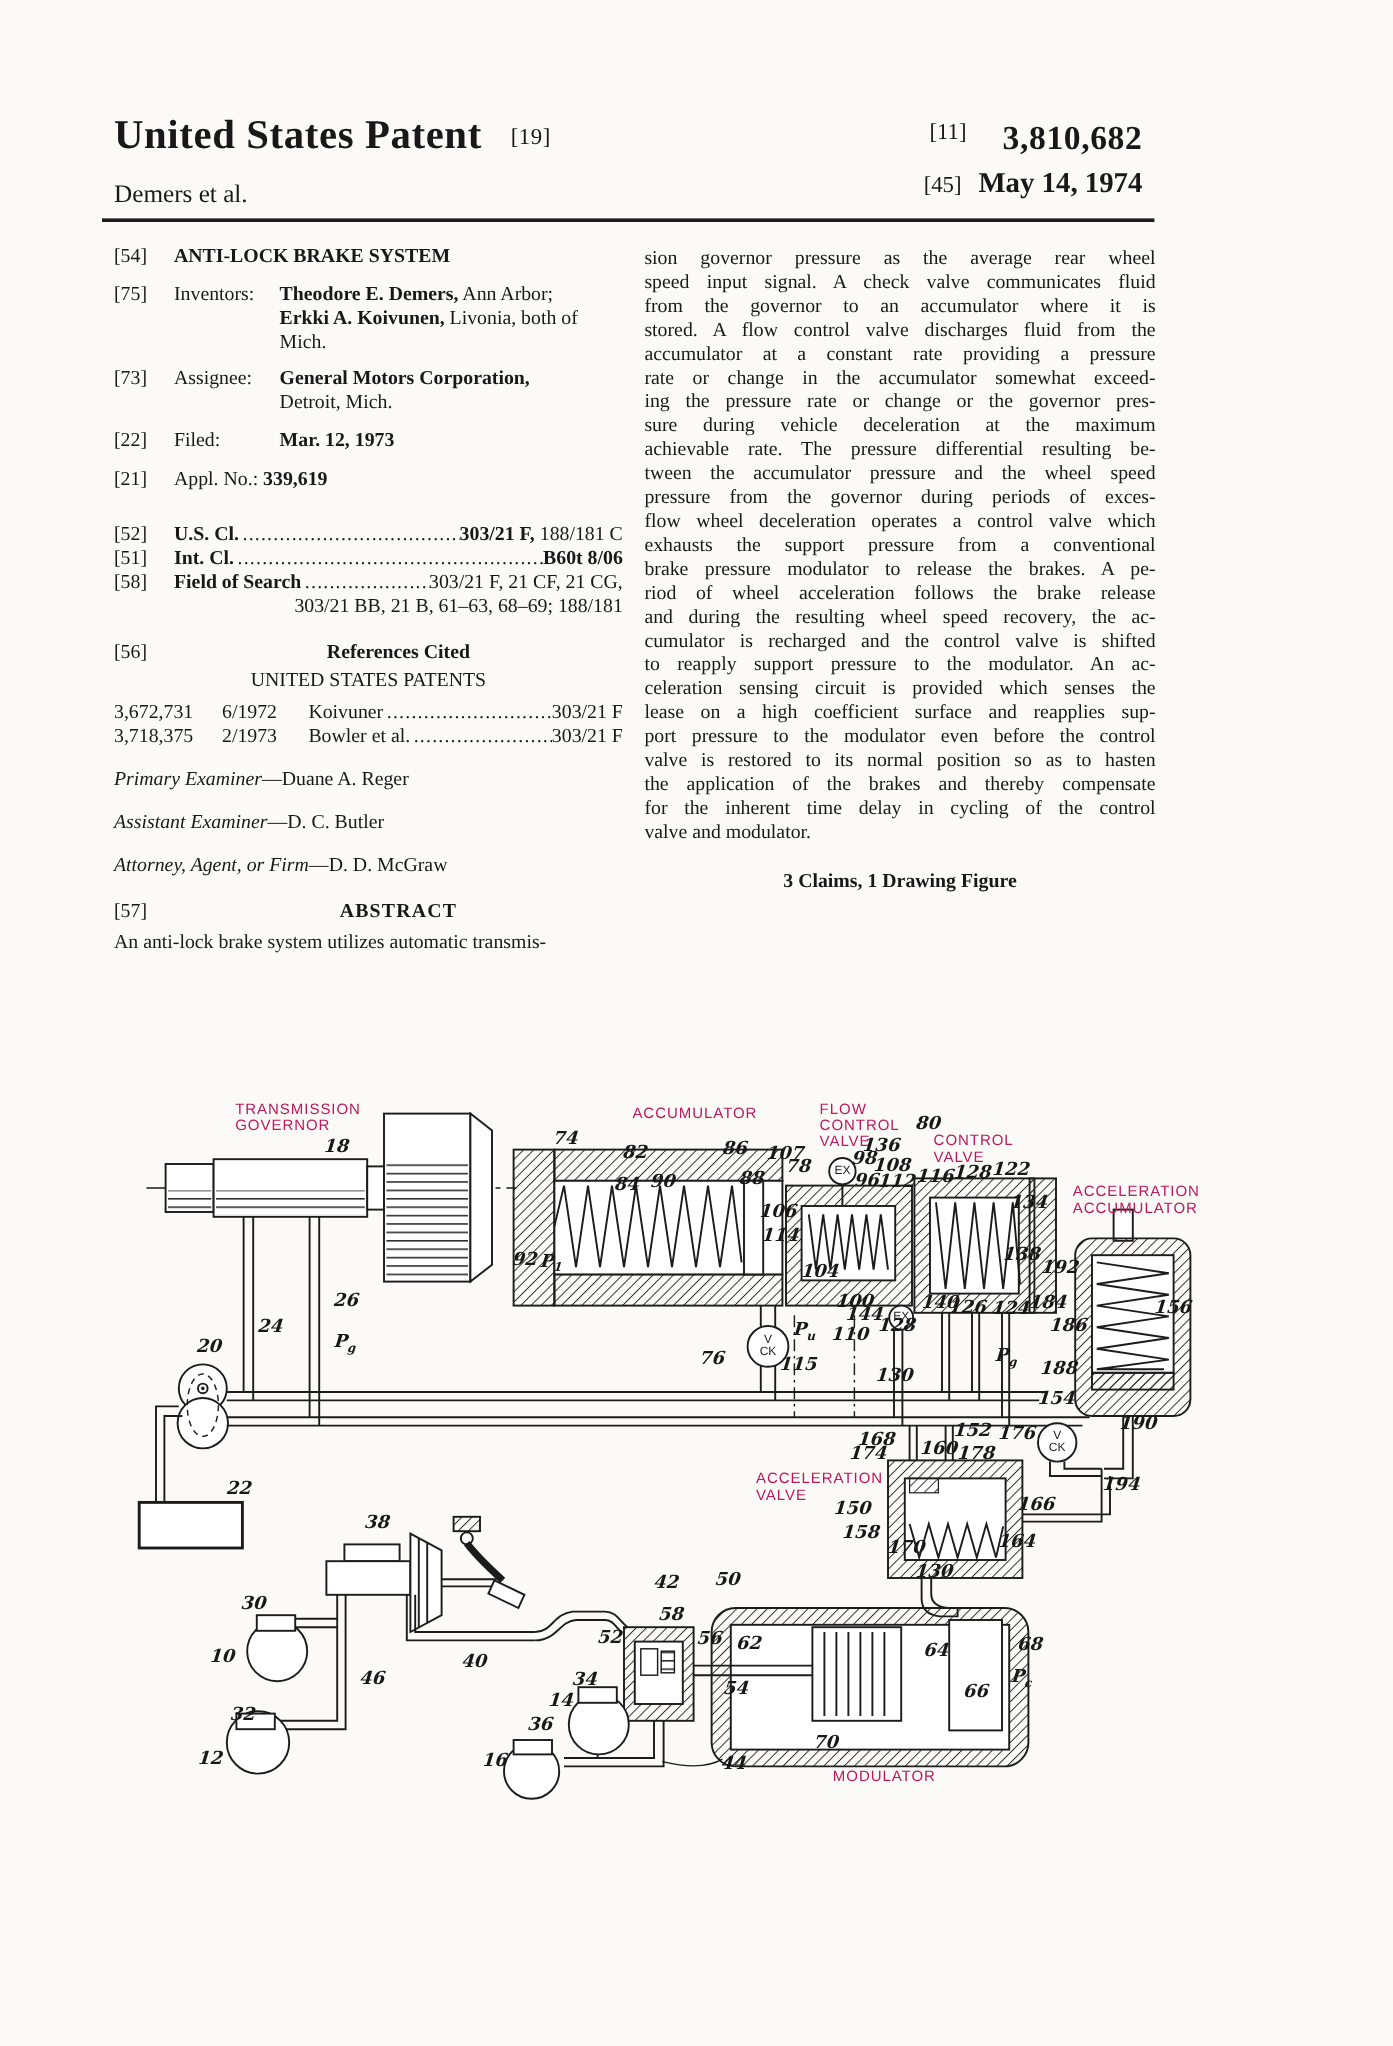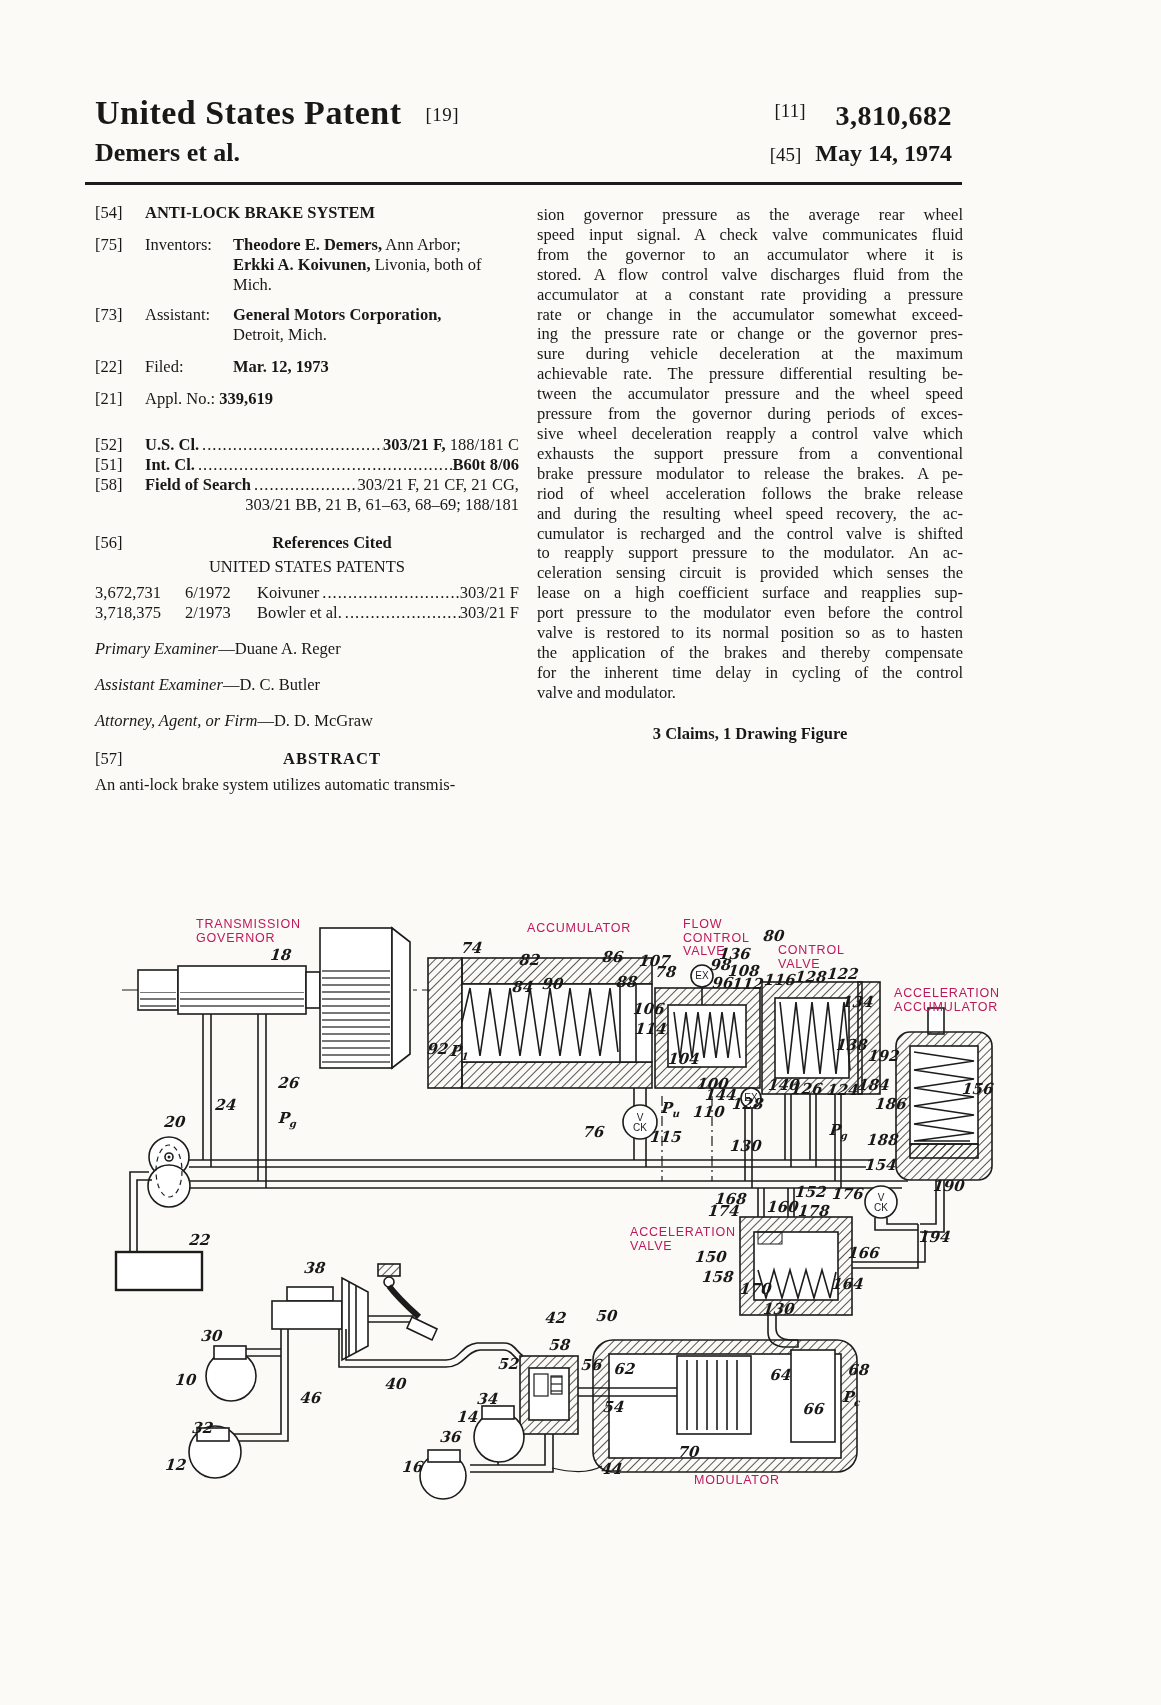--- a/index.html
+++ b/index.html
@@ -1,21 +1,21 @@
 <!DOCTYPE html>
 <html><head>
 <meta charset="utf-8">
 <style>
   html{background:#fff;margin:0}
   body{width:1161px;height:1705px;position:relative;margin:0;overflow:hidden;
        background:#fbfaf6;color:#181818;font-family:"Liberation Serif",serif;}
   
   .usp-title{position:absolute;left:95px;top:94px;font-size:34px;font-weight:bold;letter-spacing:.5px;white-space:nowrap}
   .kind{font-size:19px;font-weight:normal;margin-left:24px;vertical-align:3px}
-  .inv-line{position:absolute;left:95px;top:138px;font-size:26px;font-weight:bold}
+  .inv-line{position:absolute;left:95px;top:149px;font-size:21px;font-weight:normal}
   .pat-no-row{position:absolute;right:209px;top:100px;display:flex;align-items:flex-start;gap:30px}
   .bracket{font-size:19px}
   .pat-no{font-size:28px;font-weight:bold;letter-spacing:.5px}
   .date-row{position:absolute;right:209px;top:140px;display:flex;align-items:baseline;gap:14px}
   .pat-date{font-size:24px;font-weight:bold}
   .rule{position:absolute;left:85px;top:182px;width:877px;height:3px;background:#1c1c1c}
   
   .leftcol{position:absolute;left:95px;top:203px;width:424px;font-size:16.5px;line-height:20px}
   .rightcol{position:absolute;left:537px;top:205px;width:426px;font-size:16.5px;line-height:19.9px}
   .row{display:flex;align-items:baseline}
@@ -74,21 +74,21 @@
     <span class="lab">Inventors:</span>
     <span>
       <b>Theodore E. Demers,</b><span> Ann Arbor;</span><br>
       <b>Erkki A. Koivunen,</b><span> Livonia, both of</span><br>
       <span>Mich.</span>
     </span>
   </div>
 
   <div class="row mt10">
     <span class="code">[73]</span>
-    <span class="lab">Assistant:</span>
+    <span class="lab">Assignee:</span>
     <span>
       <b>General Motors Corporation,</b><br>
       <span>Detroit, Mich.</span>
     </span>
   </div>
 
   <div class="row mt12">
     <span class="code">[22]</span>
     <span class="lab">Filed:</span>
     <b>Mar. 12, 1973</b>
@@ -163,21 +163,21 @@
       <div class="jline">speed input signal. A check valve communicates fluid</div>
       <div class="jline">from the governor to an accumulator where it is</div>
       <div class="jline">stored. A flow control valve discharges fluid from the</div>
       <div class="jline">accumulator at a constant rate providing a pressure</div>
       <div class="jline">rate or change in the accumulator somewhat exceed-</div>
       <div class="jline">ing the pressure rate or change or the governor pres-</div>
       <div class="jline">sure during vehicle deceleration at the maximum</div>
       <div class="jline">achievable rate. The pressure differential resulting be-</div>
       <div class="jline">tween the accumulator pressure and the wheel speed</div>
       <div class="jline">pressure from the governor during periods of exces-</div>
-      <div class="jline">sive wheel deceleration reapply a control valve which</div>
+      <div class="jline">flow wheel deceleration operates a control valve which</div>
       <div class="jline">exhausts the support pressure from a conventional</div>
       <div class="jline">brake pressure modulator to release the brakes. A pe-</div>
       <div class="jline">riod of wheel acceleration follows the brake release</div>
       <div class="jline">and during the resulting wheel speed recovery, the ac-</div>
       <div class="jline">cumulator is recharged and the control valve is shifted</div>
       <div class="jline">to reapply support pressure to the modulator. An ac-</div>
       <div class="jline">celeration sensing circuit is provided which senses the</div>
       <div class="jline">lease on a high coefficient surface and reapplies sup-</div>
       <div class="jline">port pressure to the modulator even before the control</div>
       <div class="jline">valve is restored to its normal position so as to hasten</div>

